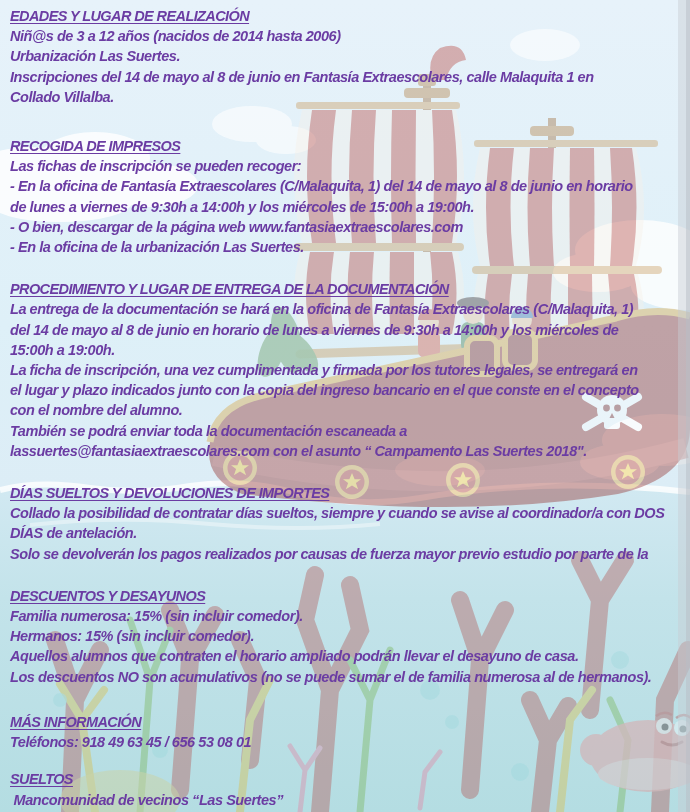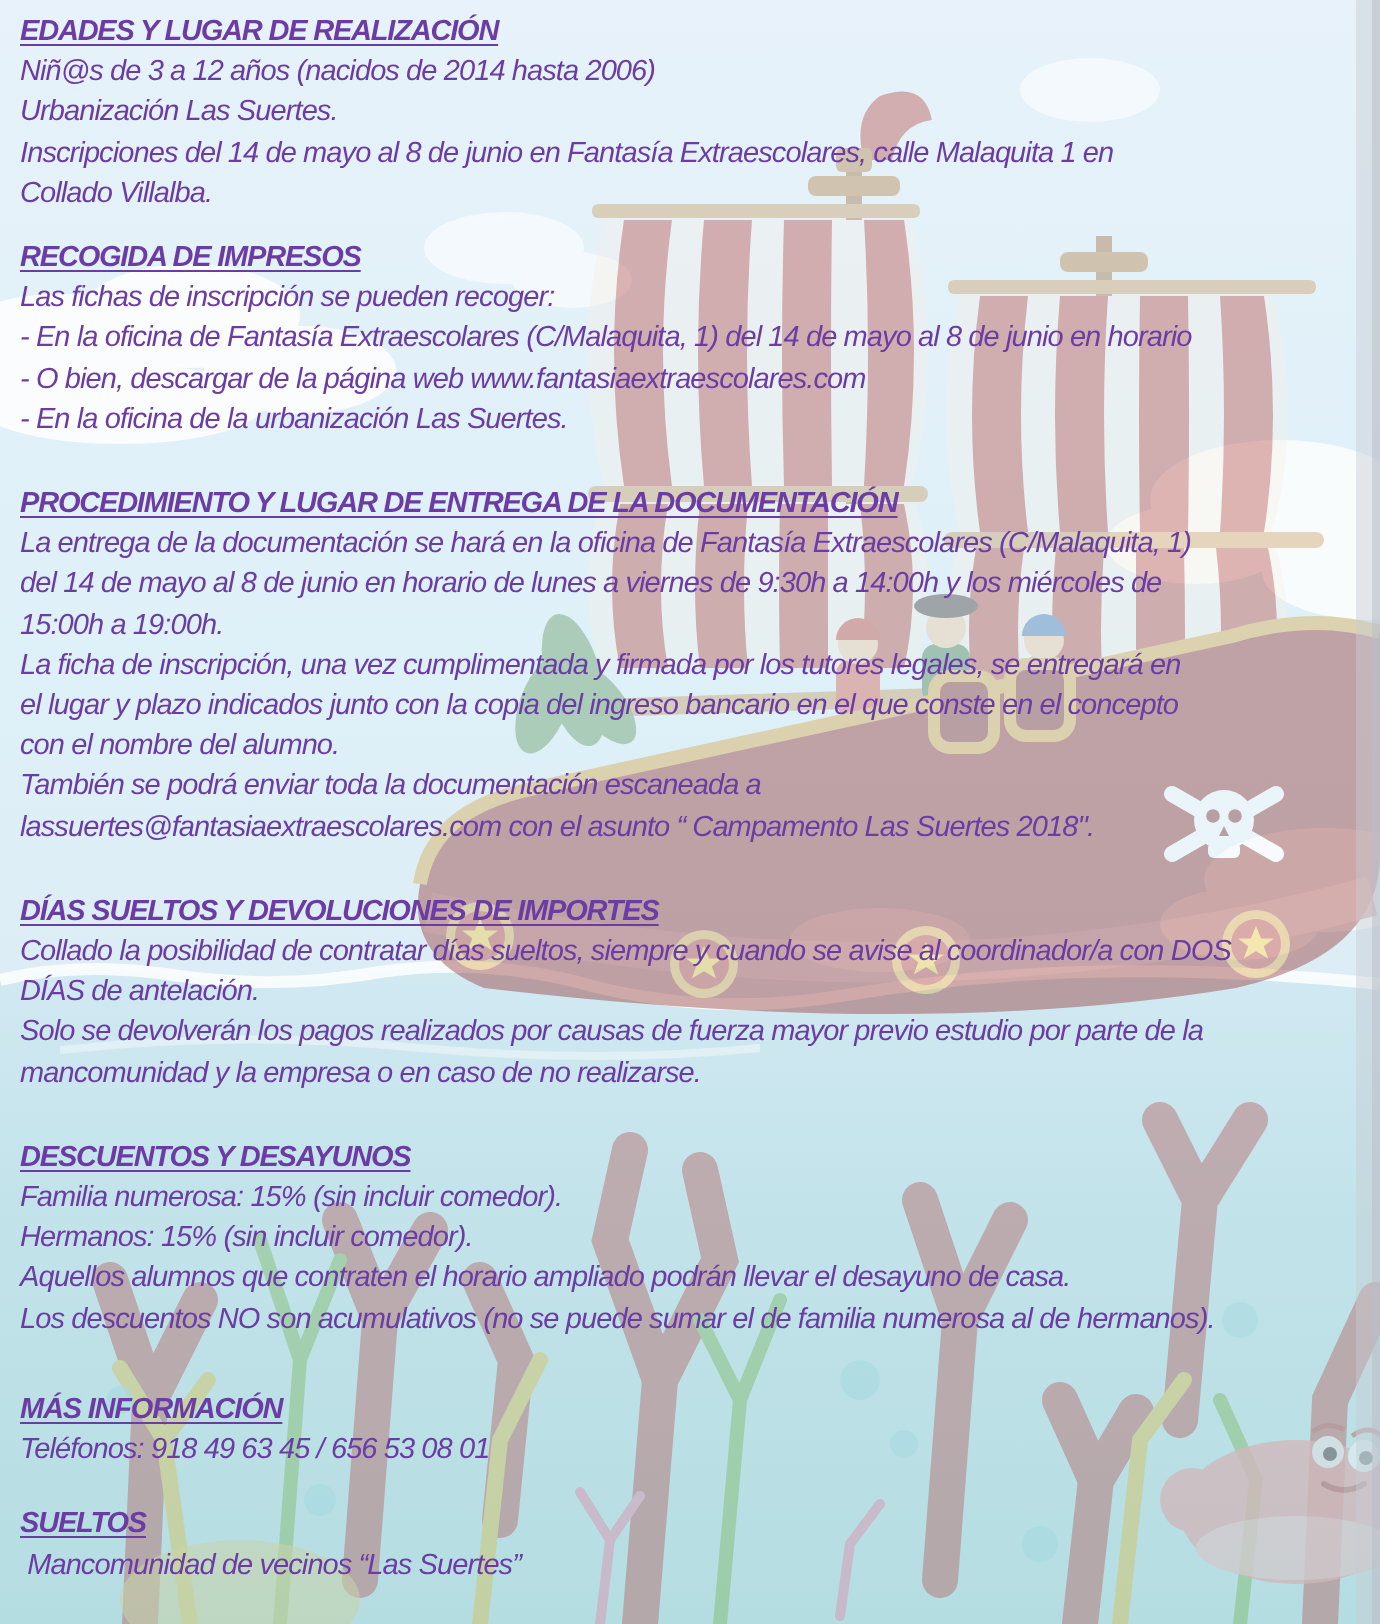--- a/index.html
+++ b/index.html
@@ -4,34 +4,34 @@
 <style>
   html,body{margin:0;padding:0;background:#fff;}
   #page{
     position:relative;width:690px;height:812px;overflow:hidden;
     background:linear-gradient(180deg,#e7f2fa 0%,#def0f8 40%,#dcedf6 60%,#d8ebf4 100%);
     font-family:"Liberation Sans",sans-serif;
   }
   #bg{position:absolute;inset:0;z-index:1;}
   #content{position:absolute;inset:0;z-index:2;padding:6px 2px 0 10px;}
   .doc-section{margin:0;}
-  .doc-section + .doc-section{margin-top:12px;}
+  .doc-section + .doc-section{margin-top:29px;}
   .doc-section:nth-of-type(3),
   .doc-section:nth-of-type(4),
   .doc-section:nth-of-type(5){margin-top:22px;}
   .doc-section:nth-of-type(6){margin-top:25px;}
   .doc-section:nth-of-type(7){margin-top:17px;}
   .heading{
     margin:0;font-style:italic;font-weight:bold;font-size:14.5px;line-height:20.2px;
     letter-spacing:-0.6px;color:#6b3ca3;
     text-decoration:underline;text-decoration-thickness:1.4px;text-underline-offset:2px;
     white-space:pre;
   }
   .line{
-    font-style:italic;font-weight:normal;font-size:14.5px;line-height:20.2px;
+    font-style:italic;font-weight:bold;font-size:14.5px;line-height:20.2px;
     letter-spacing:-0.45px;color:#6b3ca3;white-space:pre;
   }
 </style>
 </head>
 <body>
 
 <div id="page">
 
   <svg id="bg" width="690" height="812" viewBox="0 0 690 812" aria-hidden="true">
     <defs>
@@ -235,40 +235,40 @@
         <h2 class="heading">EDADES Y LUGAR DE REALIZACIÓN</h2>
         <div class="line">Niñ@s de 3 a 12 años (nacidos de 2014 hasta 2006)</div>
         <div class="line">Urbanización Las Suertes.</div>
         <div class="line">Inscripciones del 14 de mayo al 8 de junio en Fantasía Extraescolares, calle Malaquita 1 en</div>
         <div class="line">Collado Villalba.</div>
       </section>
       <section class="doc-section">
         <h2 class="heading">RECOGIDA DE IMPRESOS</h2>
         <div class="line">Las fichas de inscripción se pueden recoger:</div>
         <div class="line">- En la oficina de Fantasía Extraescolares (C/Malaquita, 1) del 14 de mayo al 8 de junio en horario</div>
+        <div class="line">de lunes a viernes de 9:30h a 14:00h y los miércoles de 15:00h a 19:00h.</div>
         <div class="line">- O bien, descargar de la página web www.fantasiaextraescolares.com</div>
         <div class="line">- En la oficina de la urbanización Las Suertes.</div>
       </section>
       <section class="doc-section">
         <h2 class="heading">PROCEDIMIENTO Y LUGAR DE ENTREGA DE LA DOCUMENTACIÓN</h2>
         <div class="line">La entrega de la documentación se hará en la oficina de Fantasía Extraescolares (C/Malaquita, 1)</div>
         <div class="line">del 14 de mayo al 8 de junio en horario de lunes a viernes de 9:30h a 14:00h y los miércoles de</div>
         <div class="line">15:00h a 19:00h.</div>
         <div class="line">La ficha de inscripción, una vez cumplimentada y firmada por los tutores legales, se entregará en</div>
         <div class="line">el lugar y plazo indicados junto con la copia del ingreso bancario en el que conste en el concepto</div>
         <div class="line">con el nombre del alumno.</div>
         <div class="line">También se podrá enviar toda la documentación escaneada a</div>
         <div class="line">lassuertes@fantasiaextraescolares.com con el asunto “ Campamento Las Suertes 2018".</div>
       </section>
       <section class="doc-section">
         <h2 class="heading">DÍAS SUELTOS Y DEVOLUCIONES DE IMPORTES</h2>
         <div class="line">Collado la posibilidad de contratar días sueltos, siempre y cuando se avise al coordinador/a con DOS</div>
         <div class="line">DÍAS de antelación.</div>
         <div class="line">Solo se devolverán los pagos realizados por causas de fuerza mayor previo estudio por parte de la</div>
-        <div class="line">mancomunidad y la empresa o en caso de no realizarse.</div>
       </section>
       <section class="doc-section">
         <h2 class="heading">DESCUENTOS Y DESAYUNOS</h2>
         <div class="line">Familia numerosa: 15% (sin incluir comedor).</div>
         <div class="line">Hermanos: 15% (sin incluir comedor).</div>
         <div class="line">Aquellos alumnos que contraten el horario ampliado podrán llevar el desayuno de casa.</div>
         <div class="line">Los descuentos NO son acumulativos (no se puede sumar el de familia numerosa al de hermanos).</div>
       </section>
       <section class="doc-section">
         <h2 class="heading">MÁS INFORMACIÓN</h2>

